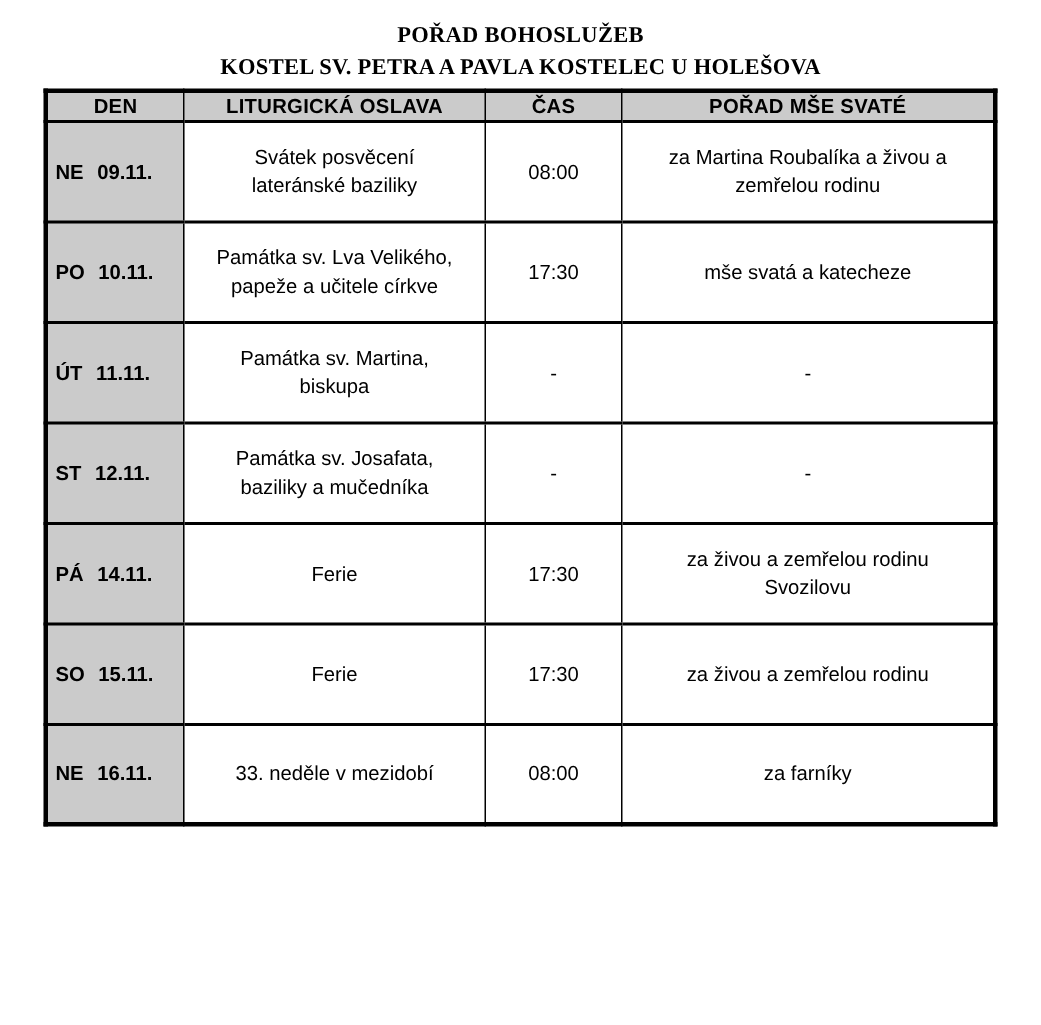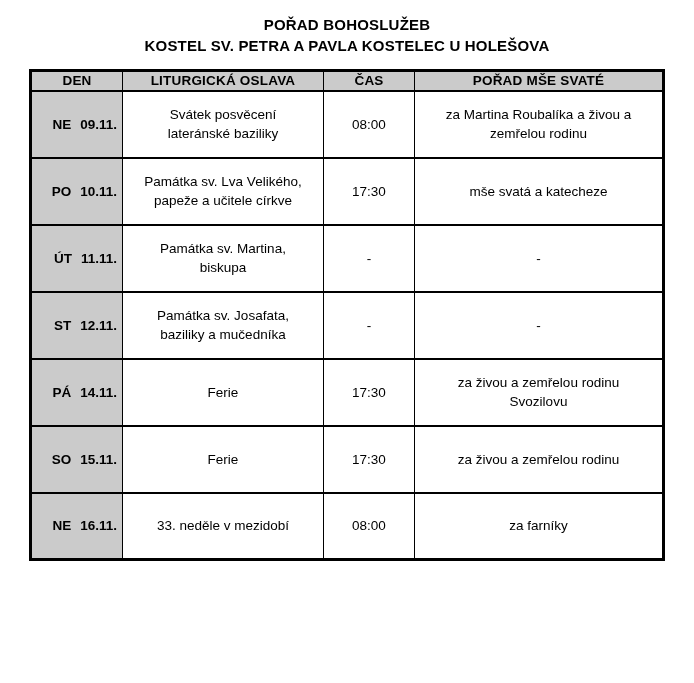--- a/index.html
+++ b/index.html
@@ -19,35 +19,36 @@
     height: 683px;
     background: var(--page-bg);
     color: var(--text);
     font-family: "Liberation Sans", sans-serif;
     overflow: hidden;
   }
   .title-block {
     text-align: center;
     padding-top: 14px;
     line-height: 21px;
+    font-family: Liberation Serif, serif;
   }
   .title-main, .title-sub {
     font-size: 15px;
     font-weight: bold;
     letter-spacing: 0.2px;
   }
   .title-dates {
     font-size: 13.5px;
     font-weight: normal;
   }
   table.schedule {
     border-collapse: collapse;
     table-layout: fixed;
     width: 633px;
-    margin: 13px auto 0 auto;
+    margin: 3px auto 0 auto;
     border: 3px solid var(--border);
   }
   col.c-day   { width: 92px; }
   col.c-cel   { width: 201px; }
   col.c-time  { width: 91px; }
   col.c-int   { width: 249px; }
   th, td {
     border-left: 1.5px solid var(--border);
     border-right: 1.5px solid var(--border);
     border-top: 2px solid var(--border);
@@ -68,21 +69,21 @@
     font-size: 13.5px;
     line-height: 19px;
     white-space: pre-line;
   }
   td.day-cell {
     background: var(--day-bg);
     font-weight: bold;
   }
   .day-wrap {
     display: flex;
-    justify-content: flex-end;
+    justify-content: flex-start;
     align-items: center;
     gap: 9px;
     white-space: nowrap;
   }
 </style>
 </head>
 <body>
 
 <div class="title-block">
   <div class="title-main">POŘAD BOHOSLUŽEB</div>

